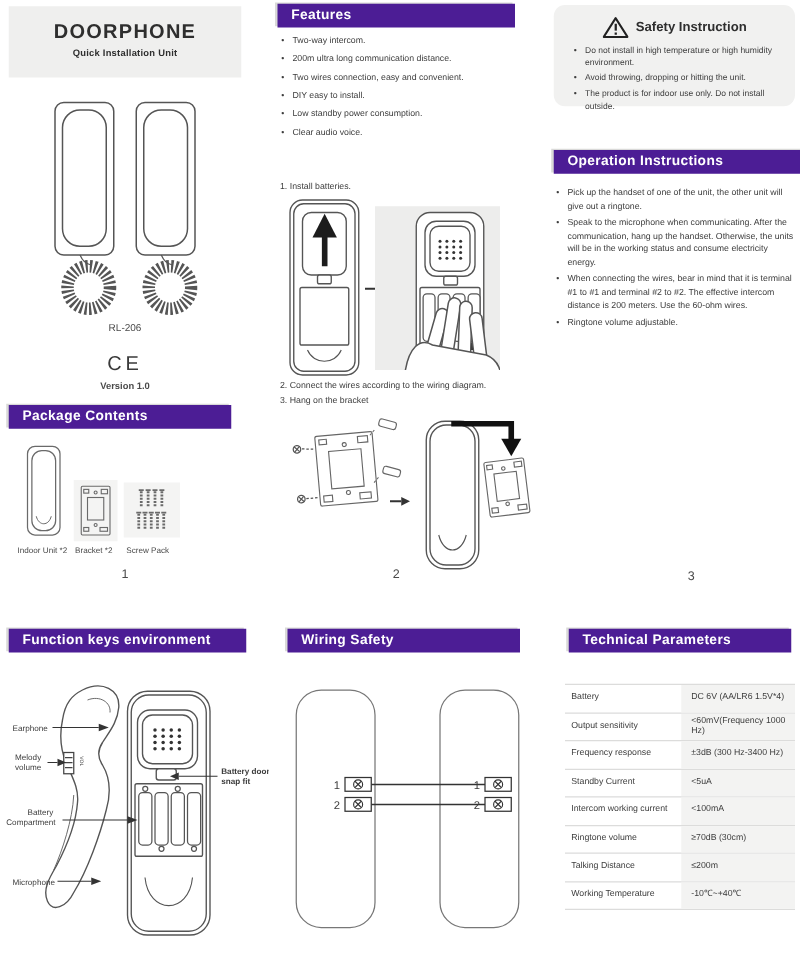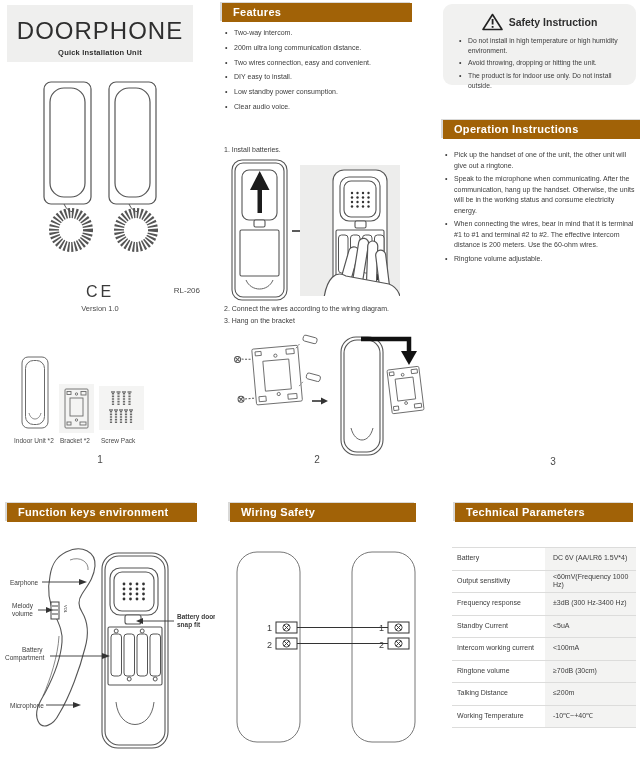--- a/index.html
+++ b/index.html
@@ -2,46 +2,46 @@
 <html><head>
 <meta charset="utf-8">
 <style>
   * { margin:0; padding:0; box-sizing:border-box; }
   html,body { background:#fff; }
   body { font-family:"Liberation Sans", sans-serif; color:#3c3c3c; }
   .page { position:relative; width:640px; height:763px; background:#ffffff; overflow:hidden; }
   .abs { position:absolute; }
 
   .sec-header {
-    background:#a16207; color:#fff; font-weight:bold; font-size:11px;
+    background:#4c1d95; color:#fff; font-weight:bold; font-size:11px;
     letter-spacing:.3px; line-height:19px; height:19px; padding-left:11px;
     box-shadow:-2px -1px 0 #d9d9d8;
   }
   .brand-box { background:#efefee; text-align:center; padding-top:12px; }
-  .brand-title { font-size:24px; font-weight:normal; letter-spacing:1px; color:#2e2e2e; }
+  .brand-title { font-size:16px; font-weight:bold; letter-spacing:1px; color:#2e2e2e; }
   .brand-sub { font-size:7.5px; font-weight:bold; letter-spacing:.2px; margin-top:3px; color:#2e2e2e; }
 
   ul.blist { list-style:none; }
   ul.blist li { position:relative; padding-left:9px; font-size:7px; line-height:1.5; }
   ul.blist li::before { content:"•"; position:absolute; left:0; top:0; font-size:7px; }
   ul.features-list li { margin-bottom:4.3px; white-space:nowrap; }
   ul.op-list li { margin-bottom:3px; }
   ul.safety-list li { margin-bottom:2px; font-size:6.8px; }
 
   .step-text { font-size:7px; color:#3c3c3c; }
   .cap { font-size:6.5px; color:#4a4a4a; }
   .pagenum { font-size:10px; color:#4a4a4a; width:24px; text-align:center; }
 
   .safety-box { background:#f1f1f0; border-radius:9px; }
   .safety-title-row { display:flex; justify-content:center; align-items:center; gap:6px; padding-top:9px; }
   .safety-title { font-size:10.5px; font-weight:bold; color:#2e2e2e; }
 
-  .model-text { font-size:8px; text-align:right; color:#4a4a4a;margin-top:28px; }
+  .model-text { font-size:8px; text-align:center; color:#4a4a4a; }
   .ce-text { font-size:16px; letter-spacing:3px; text-align:center; color:#3a3a3a; font-weight:500; }
-  .ver-text { font-size:7.5px; text-align:center; color:#4a4a4a; }
+  .ver-text { font-size:7.5px; text-align:center; color:#4a4a4a;font-weight:bold; }
 
   .tp-table { border-top:1px solid #dcdcdb; }
   .tp-row { display:flex; border-bottom:1px solid #dcdcdb; min-height:22.5px; align-items:stretch; }
   .tp-param { width:93px; font-size:7px; display:flex; align-items:center; padding:2px 4px 2px 5px; line-height:1.25; }
   .tp-value { flex:1; background:#f3f3f2; font-size:7px; display:flex; align-items:center; padding:2px 4px 2px 8px; line-height:1.25; }
 
   .gray-tile { background:#f4f4f3; }
   svg text { font-family:"Liberation Sans", sans-serif; fill:#3c3c3c; }
 </style>
 </head>
@@ -66,20 +66,21 @@
       <path d="M87,124 q3,7 9,8" stroke-width="1"></path>
       <circle cx="29" cy="150" r="17" stroke-width="10" stroke-dasharray="1.8 1.7"></circle>
       <circle cx="94" cy="150" r="17" stroke-width="10" stroke-dasharray="1.8 1.7"></circle>
     </g>
   </svg>
 
   <div class="abs model-text" style="left:0;top:258px;width:200px;">RL-206</div>
   <div class="abs ce-text" style="left:0;top:283px;width:200px;">CE</div>
   <div class="abs ver-text" style="left:0;top:304px;width:200px;">Version 1.0</div>
 
+  <div class="abs sec-header" style="left:7px;top:324px;width:178px;">Package Contents</div>
 
   <svg class="abs" style="left:20px;top:355px;" width="30" height="76" viewBox="0 0 30 76">
     <g fill="#fff" stroke="#6a6a6a" stroke-width="1">
       <rect x="2" y="2" width="26" height="71" rx="6"></rect>
       <rect x="5.5" y="5.5" width="19" height="64" rx="8"></rect>
     </g>
     <path d="M9,58 C11,66 19,66 21,58" fill="none" stroke="#6a6a6a" stroke-width="0.8"></path>
   </svg>
 
   <div class="abs gray-tile" style="left:59px;top:384px;width:35px;height:49px;">

